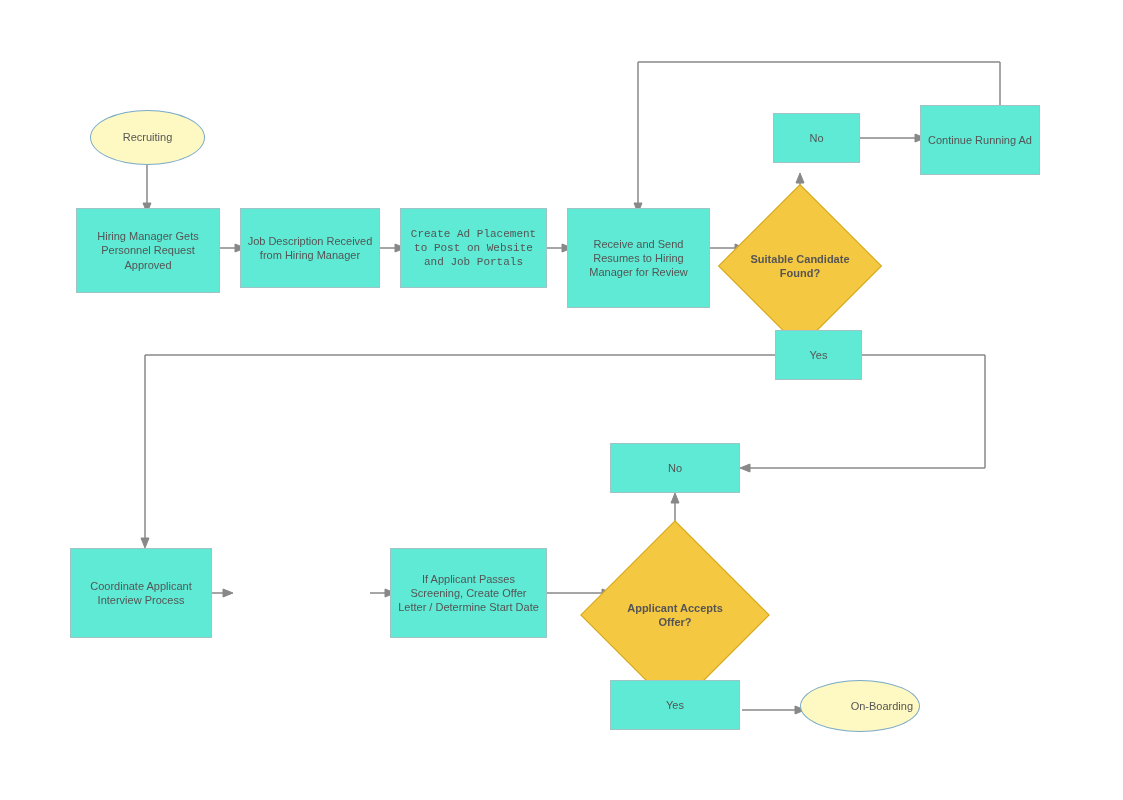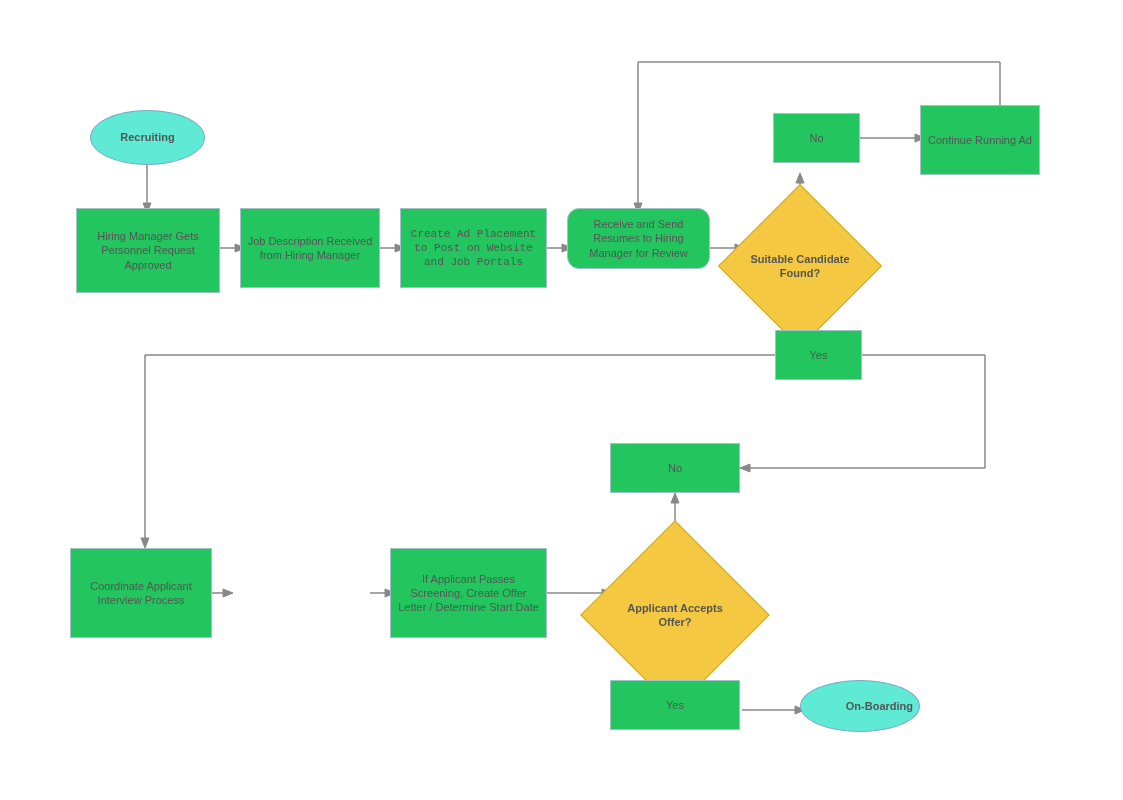--- a/index.html
+++ b/index.html
@@ -13,41 +13,40 @@
       overflow: hidden;
       position: relative;
     }
     #diagram {
       position: relative;
       width: 1123px;
       height: 800px;
     }
     .node-rect {
       position: absolute;
-      background: #22c55e;
+      background: #5eead4;
       border: 1px solid #a0c4c5;
       display: flex;
       align-items: center;
       justify-content: center;
       text-align: center;
       padding: 6px;
       line-height: 1.3;
     }
     .node-oval {
       position: absolute;
-      background: #5eead4;
+      background: #fef9c3;
       border: 1px solid #7aaac8;
       border-radius: 50%;
       display: flex;
       align-items: center;
       justify-content: center;
       text-align: center;
       padding: 6px;
       line-height: 1.3;
-      font-weight: bold;
     }
     .node-diamond {
       position: absolute;
       display: flex;
       align-items: center;
       justify-content: flex-start;
       font-weight: bold;
     }
     .node-diamond .diamond-inner {
       width: 100%;
@@ -156,21 +155,21 @@
   </div>
 
   <div class="node-rect" style="left:240px;top:208px;width:140px;height:80px;">
     <span>Job Description Received from Hiring Manager</span>
   </div>
 
   <div class="node-rect" style="left:400px;top:208px;width:147px;height:80px;font-family:Liberation Mono, monospace;">
     <span>Create Ad Placement to Post on Website and Job Portals</span>
   </div>
 
-  <div class="node-rect" style="left:567px;top:208px;width:143px;height:61px;border-radius:12px;">
+  <div class="node-rect" style="left:567px;top:208px;width:143px;height:100px;">
     <span>Receive and Send Resumes to Hiring Manager for Review</span>
   </div>
 
   <div class="node-diamond" style="left:742px;top:208px;width:116px;height:116px;">
     <div class="diamond-inner"></div>
     <span class="diamond-text">Suitable Candidate Found?</span>
   </div>
 
   <div class="node-rect" style="left:773px;top:113px;width:87px;height:50px;">
     <span>No</span>

